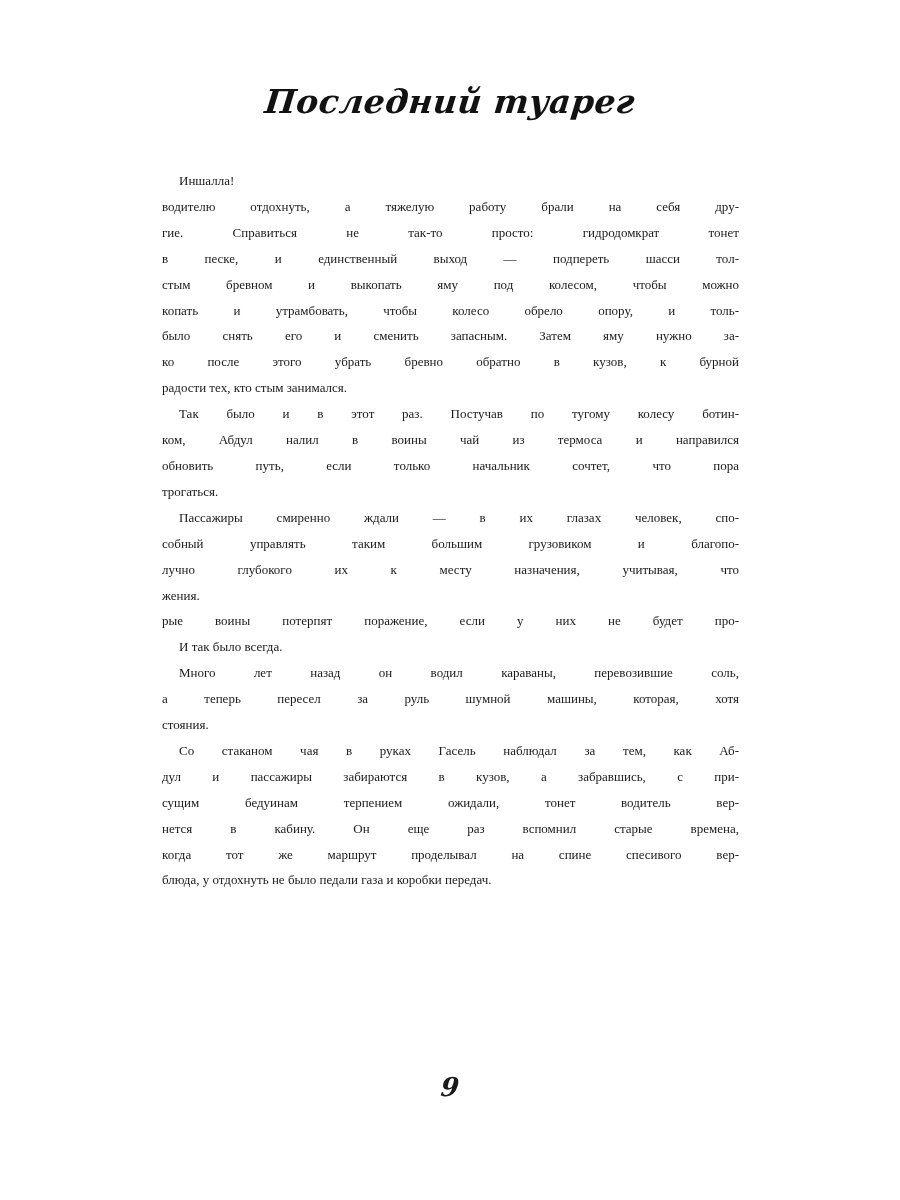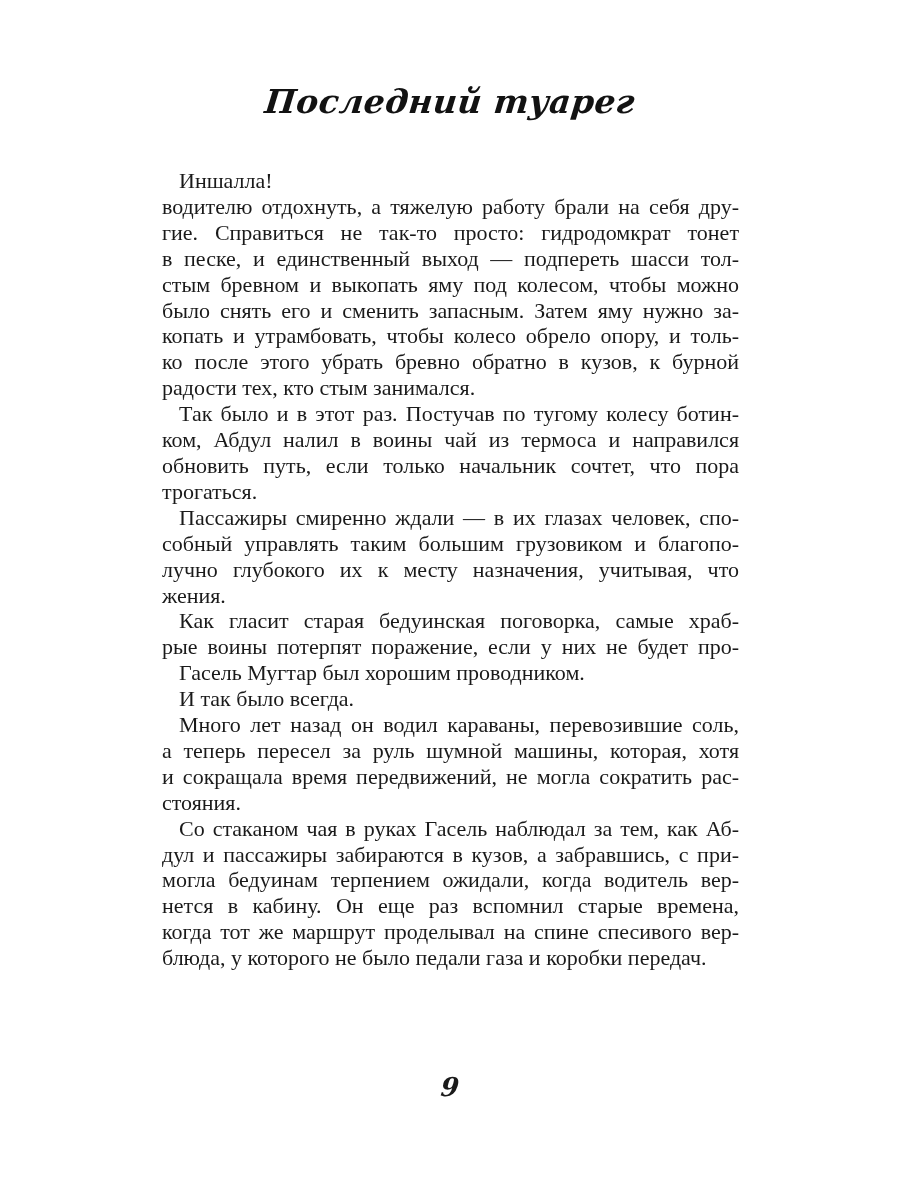--- a/index.html
+++ b/index.html
@@ -37,21 +37,21 @@
   .textblock {
     position: absolute;
     left: 162px;
     top: 168px;
     width: 577px;
   }
 
   .para {
     margin: 0;
     color: #1a1a1a;
-    font-size: 22px;
+    font-size: 13px;
     line-height: 25.9px;
     text-align: justify;
     text-align-last: left;
     -webkit-hyphens: none;
     hyphens: none;
   }
 
   
   .line {
     display: block;
@@ -90,58 +90,53 @@
 
   <div class="textblock">
       <p class="para">
         <span class="line indent last">Иншалла!</span>
       </p>
       <p class="para">
         <span class="line">водителю отдохнуть, а тяжелую работу брали на себя дру-</span>
         <span class="line">гие. Справиться не так-то просто: гидродомкрат тонет</span>
         <span class="line">в песке, и единственный выход — подпереть шасси тол-</span>
         <span class="line">стым бревном и выкопать яму под колесом, чтобы можно</span>
+        <span class="line">копать и утрамбовать, чтобы колесо обрело опору, и толь-</span>
         <span class="line">было снять его и сменить запасным. Затем яму нужно за-</span>
-        <span class="line">копать и утрамбовать, чтобы колесо обрело опору, и толь-</span>
         <span class="line">ко после этого убрать бревно обратно в кузов, к бурной</span>
         <span class="line last">радости тех, кто стым занимался.</span>
       </p>
       <p class="para">
         <span class="line indent">Так было и в этот раз. Постучав по тугому колесу ботин-</span>
         <span class="line">ком, Абдул налил в воины чай из термоса и направился</span>
         <span class="line">обновить путь, если только начальник сочтет, что пора</span>
         <span class="line last">трогаться.</span>
       </p>
       <p class="para">
         <span class="line indent">Пассажиры смиренно ждали — в их глазах человек, спо-</span>
         <span class="line">собный управлять таким большим грузовиком и благопо-</span>
         <span class="line">лучно глубокого их к месту назначения, учитывая, что</span>
         <span class="line last">жения.</span>
       </p>
       <p class="para">
-        <span class="line indent">Как гласит старая бедуинская поговорка, самые храб-</span>
         <span class="line">рые воины потерпят поражение, если у них не будет про-</span>
-      </p>
-      <p class="para">
-        <span class="line indent last">Гасель Мугтар был хорошим проводником.</span>
       </p>
       <p class="para">
         <span class="line indent last">И так было всегда.</span>
       </p>
       <p class="para">
         <span class="line indent">Много лет назад он водил караваны, перевозившие соль,</span>
         <span class="line">а теперь пересел за руль шумной машины, которая, хотя</span>
-        <span class="line">и сокращала время передвижений, не могла сократить рас-</span>
         <span class="line last">стояния.</span>
       </p>
       <p class="para">
         <span class="line indent">Со стаканом чая в руках Гасель наблюдал за тем, как Аб-</span>
         <span class="line">дул и пассажиры забираются в кузов, а забравшись, с при-</span>
-        <span class="line">могла бедуинам терпением ожидали, когда водитель вер-</span>
+        <span class="line">сущим бедуинам терпением ожидали, тонет водитель вер-</span>
         <span class="line">нется в кабину. Он еще раз вспомнил старые времена,</span>
         <span class="line">когда тот же маршрут проделывал на спине спесивого вер-</span>
-        <span class="line last">блюда, у которого не было педали газа и коробки передач.</span>
+        <span class="line last">блюда, у отдохнуть не было педали газа и коробки передач.</span>
       </p>
     </div>
 
   <div class="folio">9</div>
 
 </div>
 
 </body></html>

